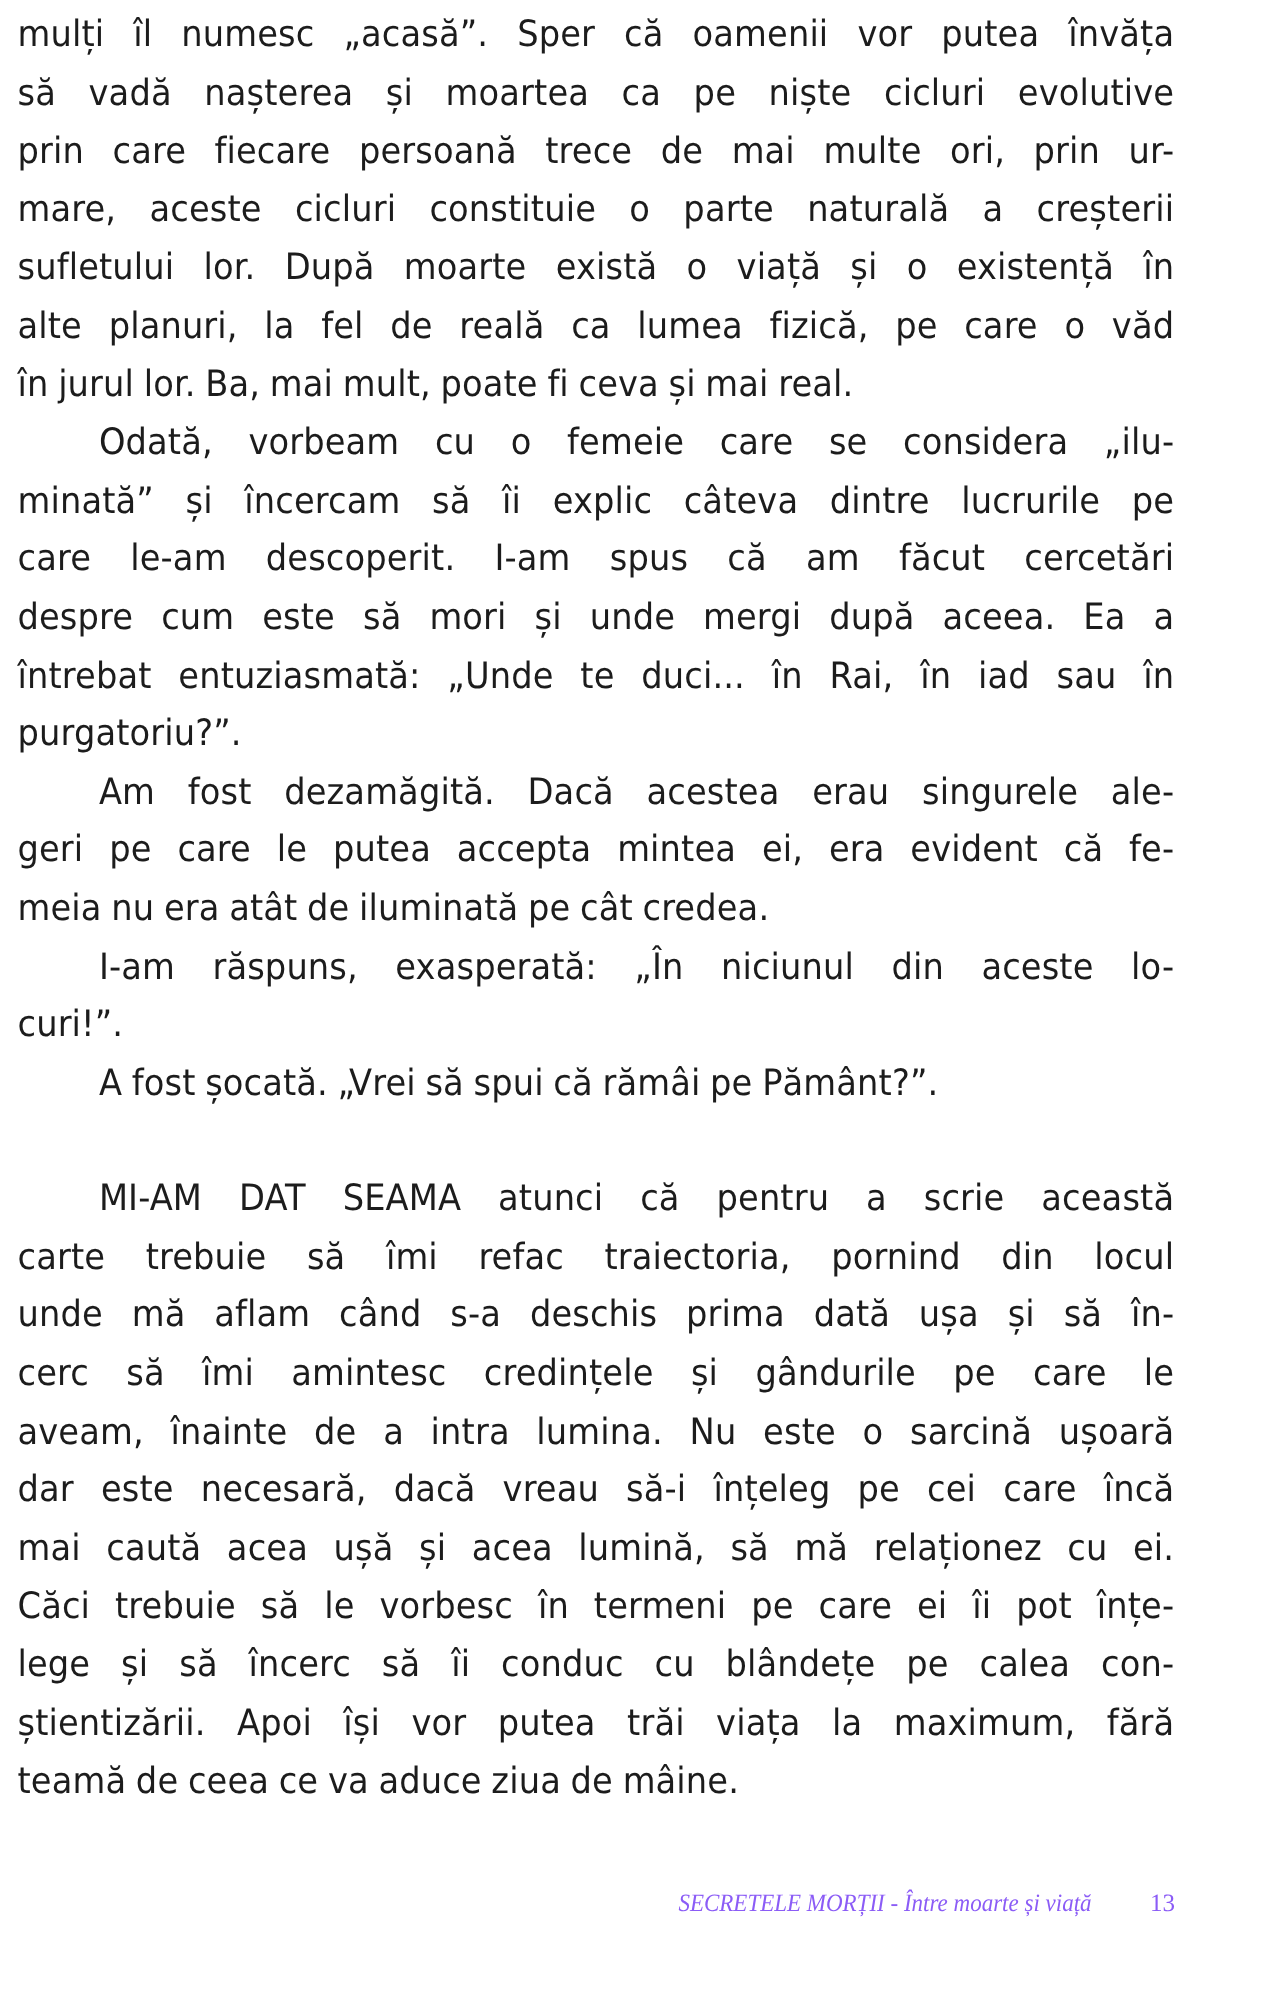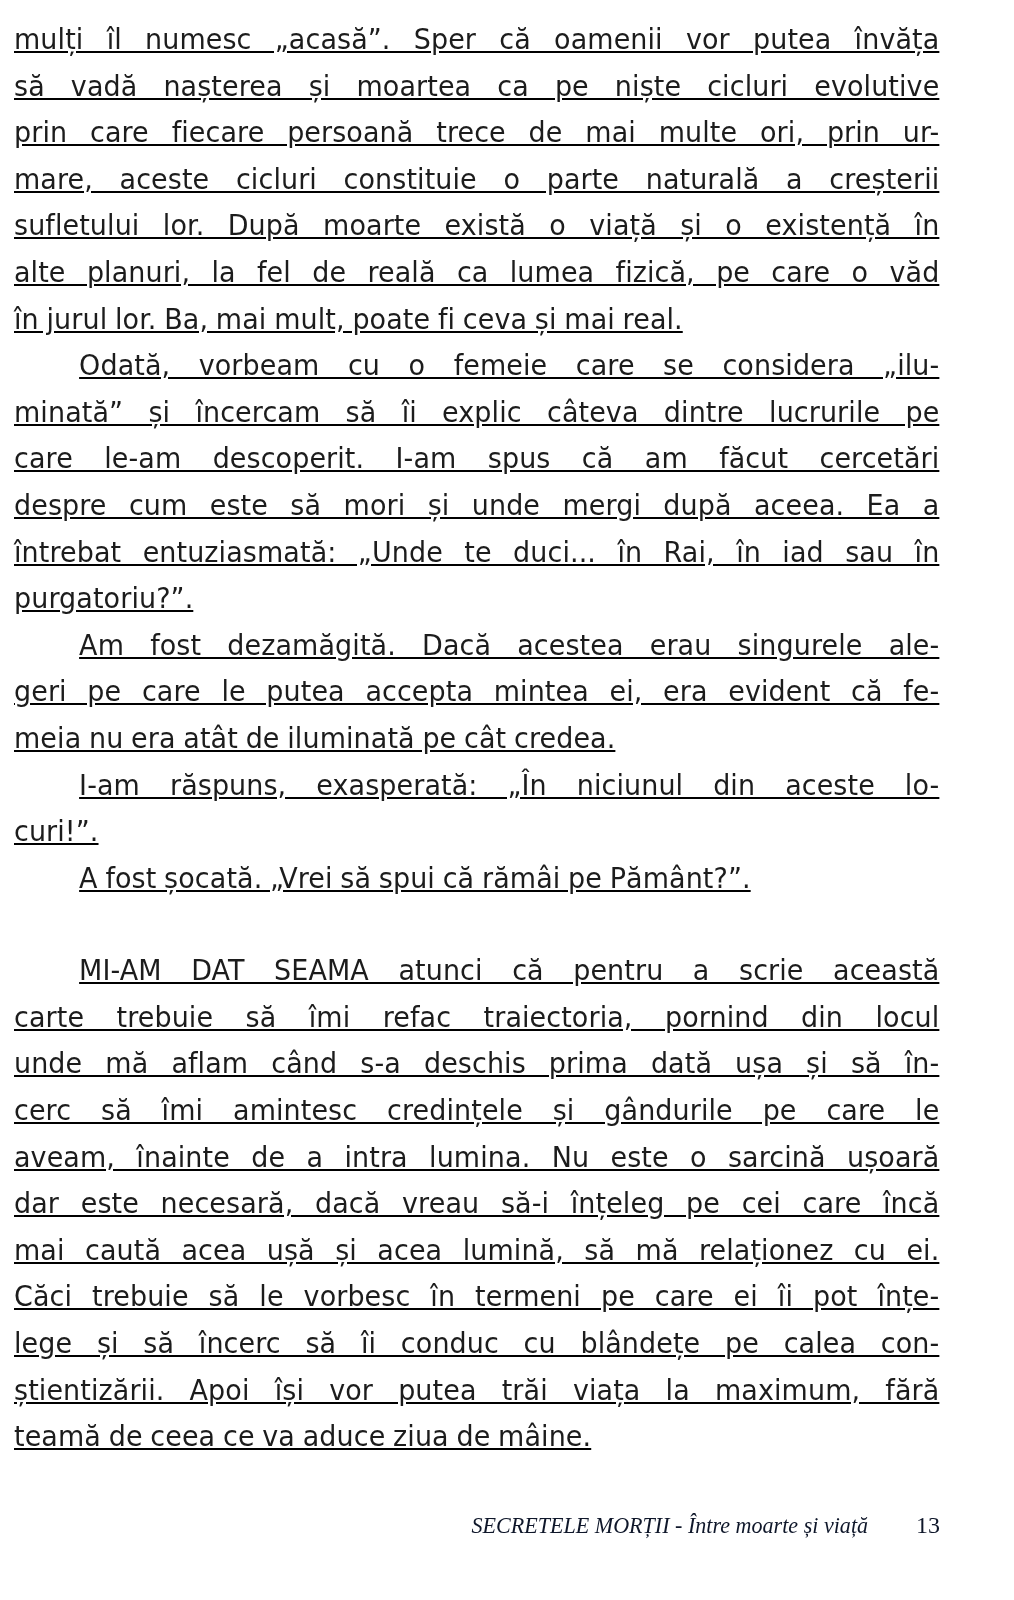--- a/index.html
+++ b/index.html
@@ -1,17 +1,17 @@
 <!DOCTYPE html>
 <html><head>
 <meta charset="utf-8">
 <style>
   html, body { margin: 0; padding: 0; background: #ffffff; }
   body { width: 1014px; height: 1600px; position: relative; overflow: hidden; }
-  .page { position: absolute; left: 14px; top: 16px; width: 926px; text-decoration: underline; }
+  .page { position: absolute; left: 14px; top: 4px; width: 926px; }
   .line {
     font-family: "DejaVu Sans", sans-serif;
     font-size: 29px;
     line-height: 46.6px;
     height: 46.6px;
     color: #1c1c1c;
     white-space: nowrap;
     text-align: justify;
     text-align-last: justify;
     letter-spacing: 0.1px;
@@ -20,22 +20,22 @@
     transform-origin: left center;
     width: 995px;
   }
   .line.indent { padding-left: 70px; width: 925px; }
   .line.last { text-align-last: left; }
   .gap { height: 46px; }
   .footer {
     position: absolute; left: 0; top: 1512px; width: 940px;
     text-align: right;
     font-family: "Liberation Serif", serif;
-    font-size: 24px;
-    color: #0f172a;
+    font-size: 20px;
+    color: #8b5cf6;
     white-space: nowrap;
   }
   .footer .title { font-style: italic; transform: scaleX(0.92); display: inline-block; transform-origin: right center; }
   .footer .num { display: inline-block; margin-left: 42px; }
 </style>
 </head>
 <body>
 
 <div class="page">
   <div id="block1">

